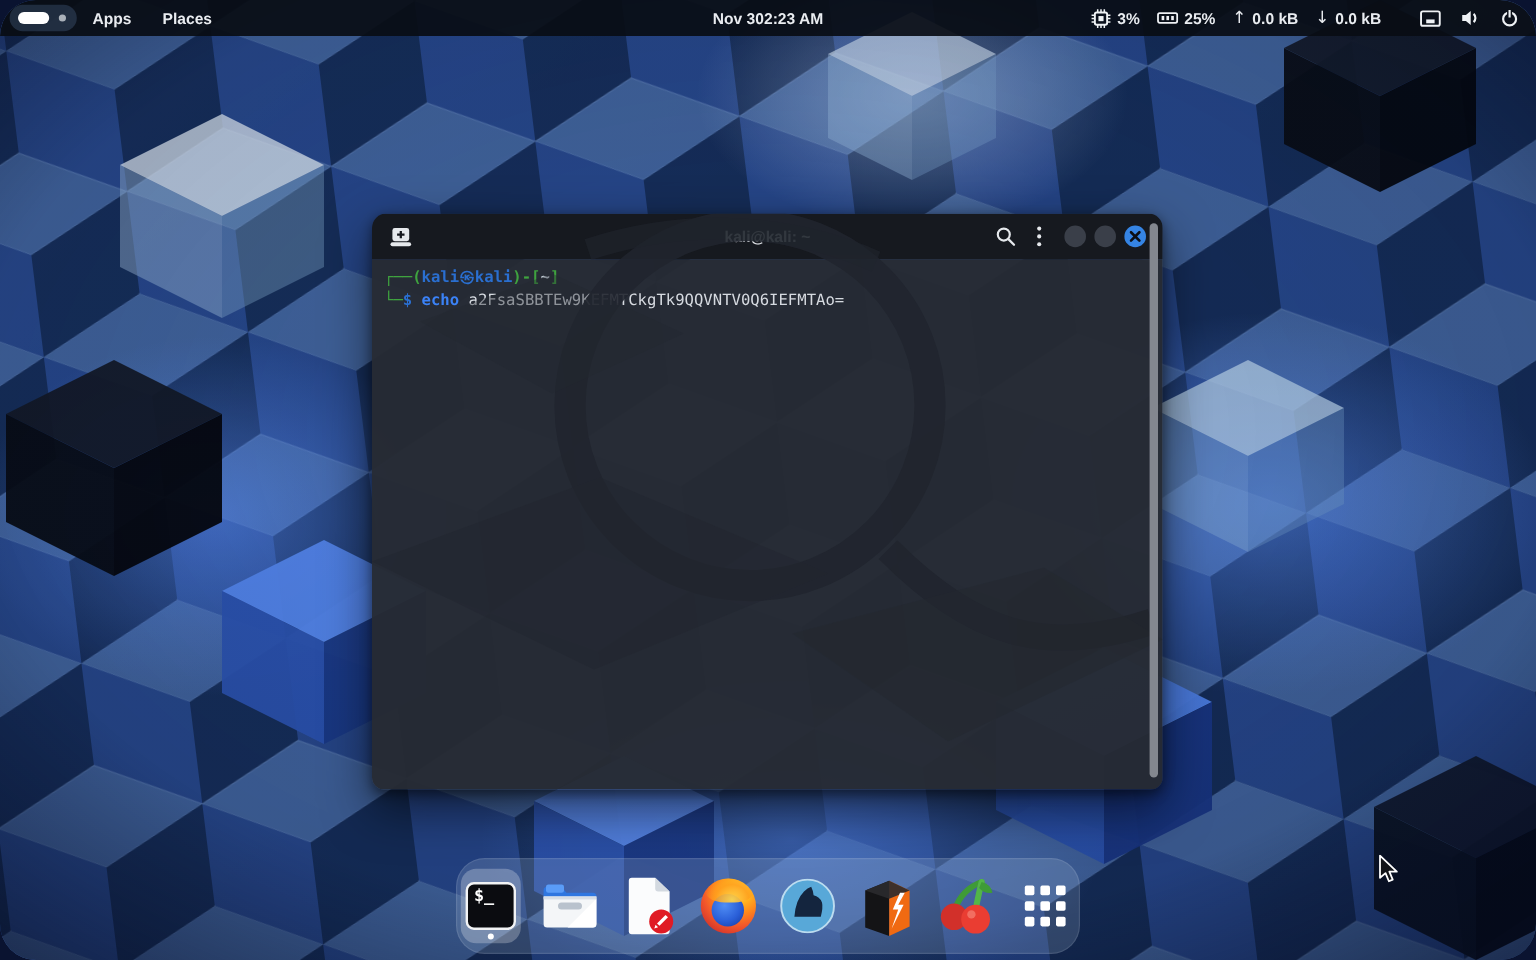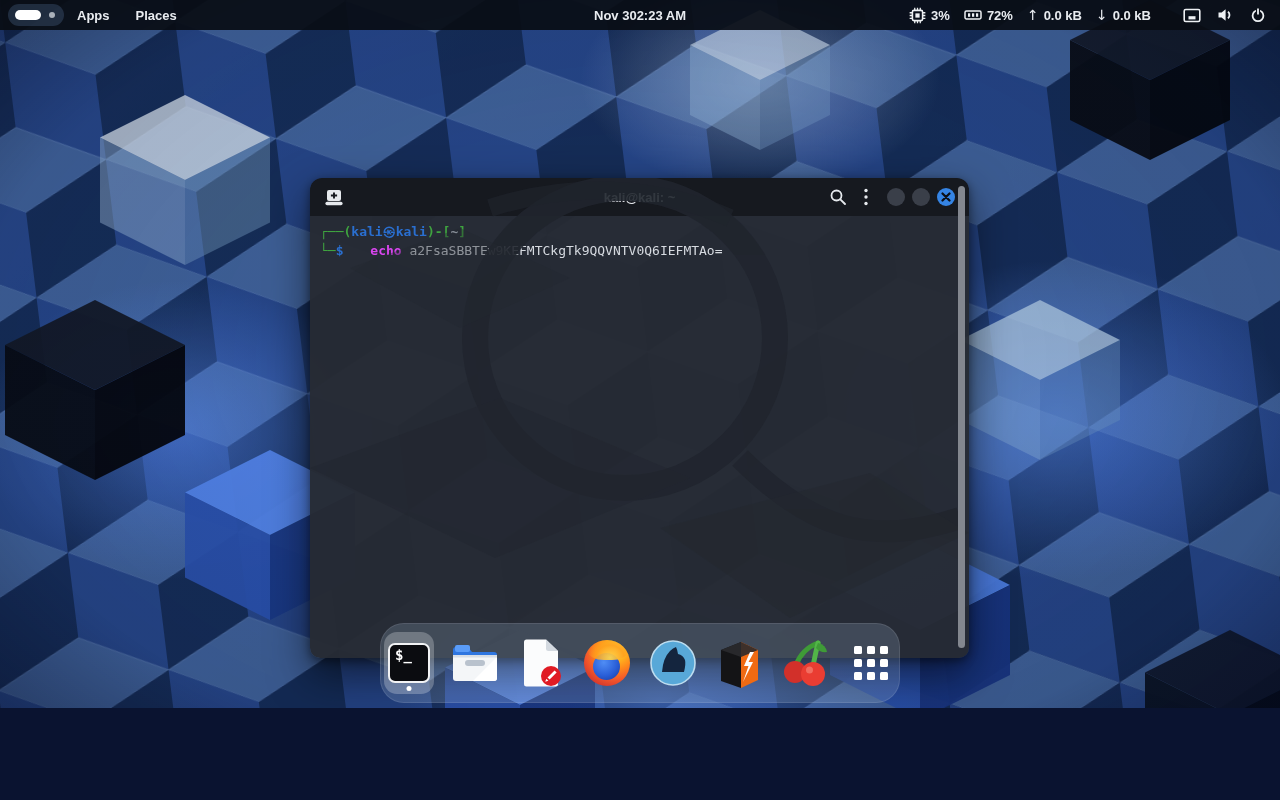--- a/index.html
+++ b/index.html
@@ -1,18 +1,18 @@
 <!DOCTYPE html>
 <html><head>
 <meta charset="utf-8">
 <style>
   html,body{margin:0;padding:0;background:#0a1330;}
-  #desktop{position:relative;width:1280px;height:708px;overflow:hidden;
+  #desktop{position:relative;width:1280px;height:800px;overflow:hidden;
     font-family:"Liberation Sans",sans-serif;
-    background:linear-gradient(135deg,#3a5ea8 0%,#24448b 35%,#16306b 65%,#0b1c48 100%);}
+    background:linear-gradient(135deg,#3a5ea8 0%,#24448b 35%,#16306b 65%,#0b1c48 100%);border-radius:30px;}
   #wallpaper{position:absolute;inset:0;display:block;}
 
   
   #topbar{position:absolute;top:0;left:0;right:0;height:30px;z-index:40;
     display:flex;align-items:center;background:rgba(9,13,20,0.93);
     color:#e9ecf0;font-size:13px;font-weight:600;}
   .ws{margin-left:8px;width:56px;height:22px;border-radius:11px;
     background:rgba(70,95,130,0.38);display:flex;align-items:center;gap:8px;
     padding:0 7px;box-sizing:border-box;cursor:pointer;}
   .ws-pill{width:26px;height:10px;border-radius:5px;background:#ffffff;}
@@ -45,21 +45,21 @@
     background:#3a3f49;display:flex;align-items:center;justify-content:center;padding:0;}
   .wbtn.close{background:#3584e4;}
   .term-body{position:absolute;top:38px;left:0;right:0;bottom:0;
     background:rgba(38,42,51,0.97);z-index:1;cursor:text;}
   .term-text{position:relative;z-index:4;margin:0;padding:6px 0 0 10px;
     font-family:"DejaVu Sans Mono",monospace;font-size:13px;line-height:19px;
     font-weight:700;white-space:pre;}
   .c-green{color:#3fa33f;}
   .c-blue{color:#2a6fd0;text-align:right;}
   .c-path{color:#c9d2dc;}
-  .c-cmd{color:#d946ef;margin-left:19px;}
+  .c-cmd{color:#3b82f6;}
   .c-arg{color:#d6dae0;font-weight:400;}
   .scrollbar{position:absolute;z-index:6;right:4px;top:8px;bottom:10px;width:7px;
     border-radius:4px;background:#83878f;cursor:pointer;}
 
   
   #dock{position:absolute;left:50%;transform:translateX(-50%);bottom:5px;
     width:518px;height:78px;border-radius:24px;z-index:40;
     background:rgba(160,180,210,0.22);border:1px solid rgba(255,255,255,0.10);
     display:flex;align-items:center;justify-content:center;gap:16px;}
   .dock-item{width:50px;height:62px;display:flex;align-items:center;
@@ -190,21 +190,21 @@
         </svg>
         <span>3%</span>
       </div>
       <div class="ind">
         <svg width="18" height="16" viewBox="0 0 18 16">
           <rect x="1" y="4" width="16" height="8" rx="1.4" fill="none" stroke="#eef1f4" stroke-width="1.5"></rect>
           <rect x="4" y="6.3" width="2.2" height="3.5" fill="#eef1f4"></rect>
           <rect x="8" y="6.3" width="2.2" height="3.5" fill="#eef1f4"></rect>
           <rect x="12" y="6.3" width="2.2" height="3.5" fill="#eef1f4"></rect>
         </svg>
-        <span>72%</span>
+        <span>25%</span>
       </div>
       <div class="ind">
         <span class="arrow">↑</span>
         <span>0.0 kB</span>
       </div>
       <div class="ind">
         <span class="arrow">↓</span>
         <span>0.0 kB</span>
       </div>
 

